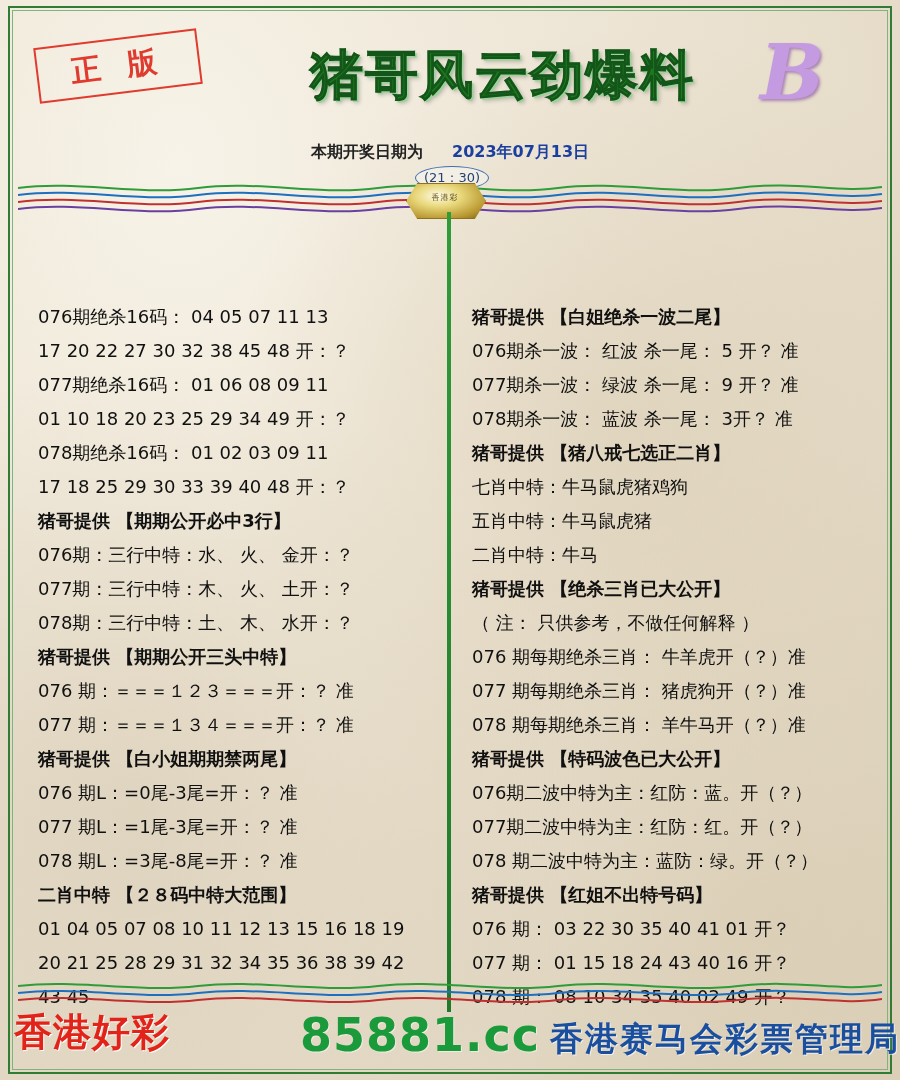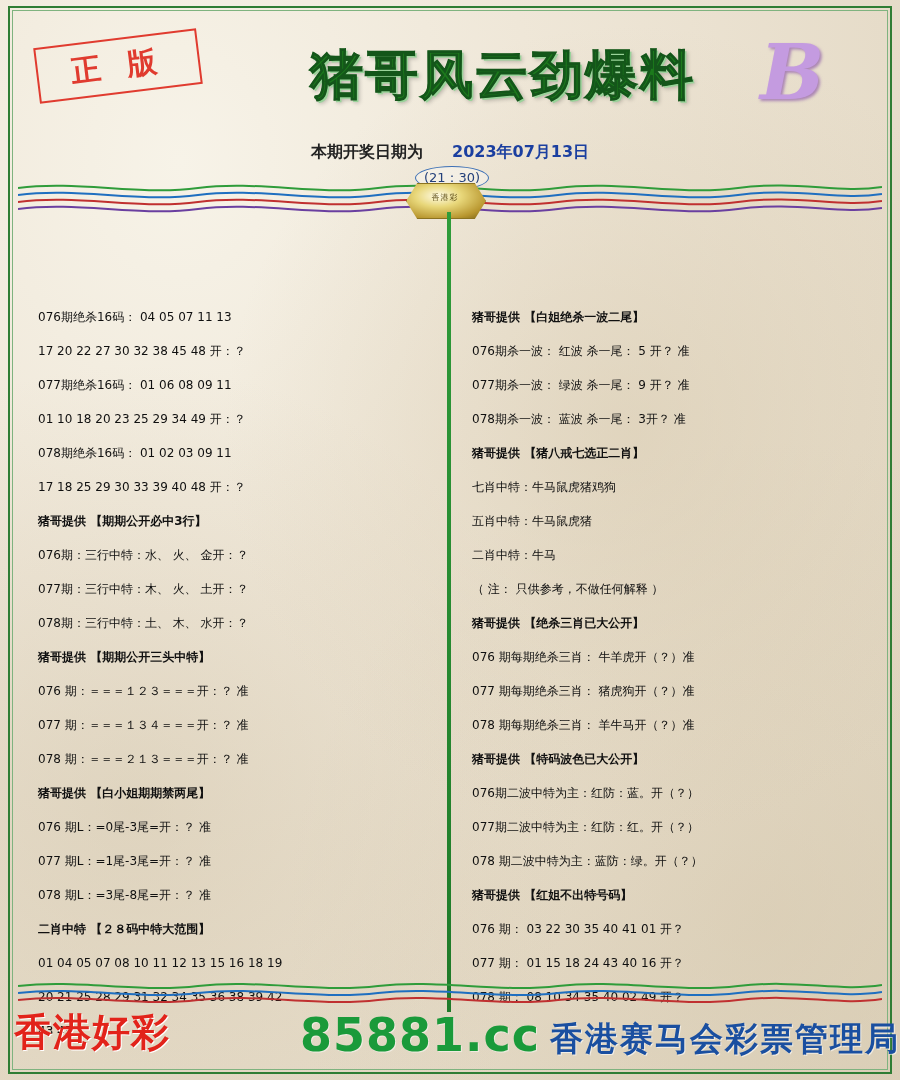--- a/index.html
+++ b/index.html
@@ -94,21 +94,21 @@
 
   
   .vdiv{
     position:absolute;left:447px;top:212px;width:4px;height:800px;
     background:linear-gradient(180deg,#2f9c3a,#1f7a29);
   }
 
   
   .col{
     position:absolute;top:300px;
-    font-size:12px;color:#101010;
+    font-size:18px;color:#101010;
     line-height:34px;
   }
   .col-left{left:38px;width:400px;}
   .col-right{left:472px;width:420px;}
   .row{white-space:nowrap;}
   .hd{font-weight:bold;}
 
   
   .foot-band{position:absolute;left:18px;right:18px;bottom:66px;height:36px;}
   .foot-band svg{display:block;width:100%;height:36px;}
@@ -174,41 +174,40 @@
       <div class="row">01 10 18 20 23 25 29 34 49 开：？</div>
       <div class="row">078期绝杀16码：   01 02 03 09 11</div>
       <div class="row">17 18 25 29 30 33 39 40 48 开：？</div>
       <div class="row hd">猪哥提供  【期期公开必中3行】</div>
       <div class="row">076期：三行中特：水、  火、  金开：？</div>
       <div class="row">077期：三行中特：木、  火、  土开：？</div>
       <div class="row">078期：三行中特：土、  木、  水开：？</div>
       <div class="row hd">猪哥提供  【期期公开三头中特】</div>
       <div class="row">076 期：＝＝＝１２３＝＝＝开：？ 准</div>
       <div class="row">077 期：＝＝＝１３４＝＝＝开：？ 准</div>
-      <div class="row">078 期：＝＝＝２１３＝＝＝开：？ 准</div>
       <div class="row hd">猪哥提供  【白小姐期期禁两尾】</div>
       <div class="row">076 期L：=0尾-3尾=开：？ 准</div>
       <div class="row">077 期L：=1尾-3尾=开：？ 准</div>
       <div class="row">078 期L：=3尾-8尾=开：？ 准</div>
       <div class="row hd">二肖中特  【２８码中特大范围】</div>
       <div class="row">01 04 05 07 08 10 11 12 13 15 16 18 19</div>
       <div class="row">20 21 25 28 29 31 32 34 35 36 38 39 42</div>
       <div class="row">43 45</div>
     </div>
   <div class="col col-right">
       <div class="row hd">猪哥提供  【白姐绝杀一波二尾】</div>
       <div class="row">076期杀一波：  红波  杀一尾：  5 开？ 准</div>
       <div class="row">077期杀一波：  绿波  杀一尾：  9 开？ 准</div>
       <div class="row">078期杀一波：  蓝波  杀一尾：  3开？ 准</div>
       <div class="row hd">猪哥提供  【猪八戒七选正二肖】</div>
       <div class="row">七肖中特：牛马鼠虎猪鸡狗</div>
       <div class="row">五肖中特：牛马鼠虎猪</div>
       <div class="row">二肖中特：牛马</div>
+      <div class="row hd">猪哥提供  【绝杀三肖已大公开】</div>
       <div class="row">（ 注：  只供参考，不做任何解释 ）</div>
-      <div class="row hd">猪哥提供  【绝杀三肖已大公开】</div>
       <div class="row">076 期每期绝杀三肖：   牛羊虎开（？）准</div>
       <div class="row">077 期每期绝杀三肖：   猪虎狗开（？）准</div>
       <div class="row">078 期每期绝杀三肖：   羊牛马开（？）准</div>
       <div class="row hd">猪哥提供  【特码波色已大公开】</div>
       <div class="row">076期二波中特为主：红防：蓝。开（？）</div>
       <div class="row">077期二波中特为主：红防：红。开（？）</div>
       <div class="row">078 期二波中特为主：蓝防：绿。开（？）</div>
       <div class="row hd">猪哥提供  【红姐不出特号码】</div>
       <div class="row">076 期：  03  22  30  35  40  41 01 开？</div>
       <div class="row">077 期：  01  15  18  24  43  40 16 开？</div>

